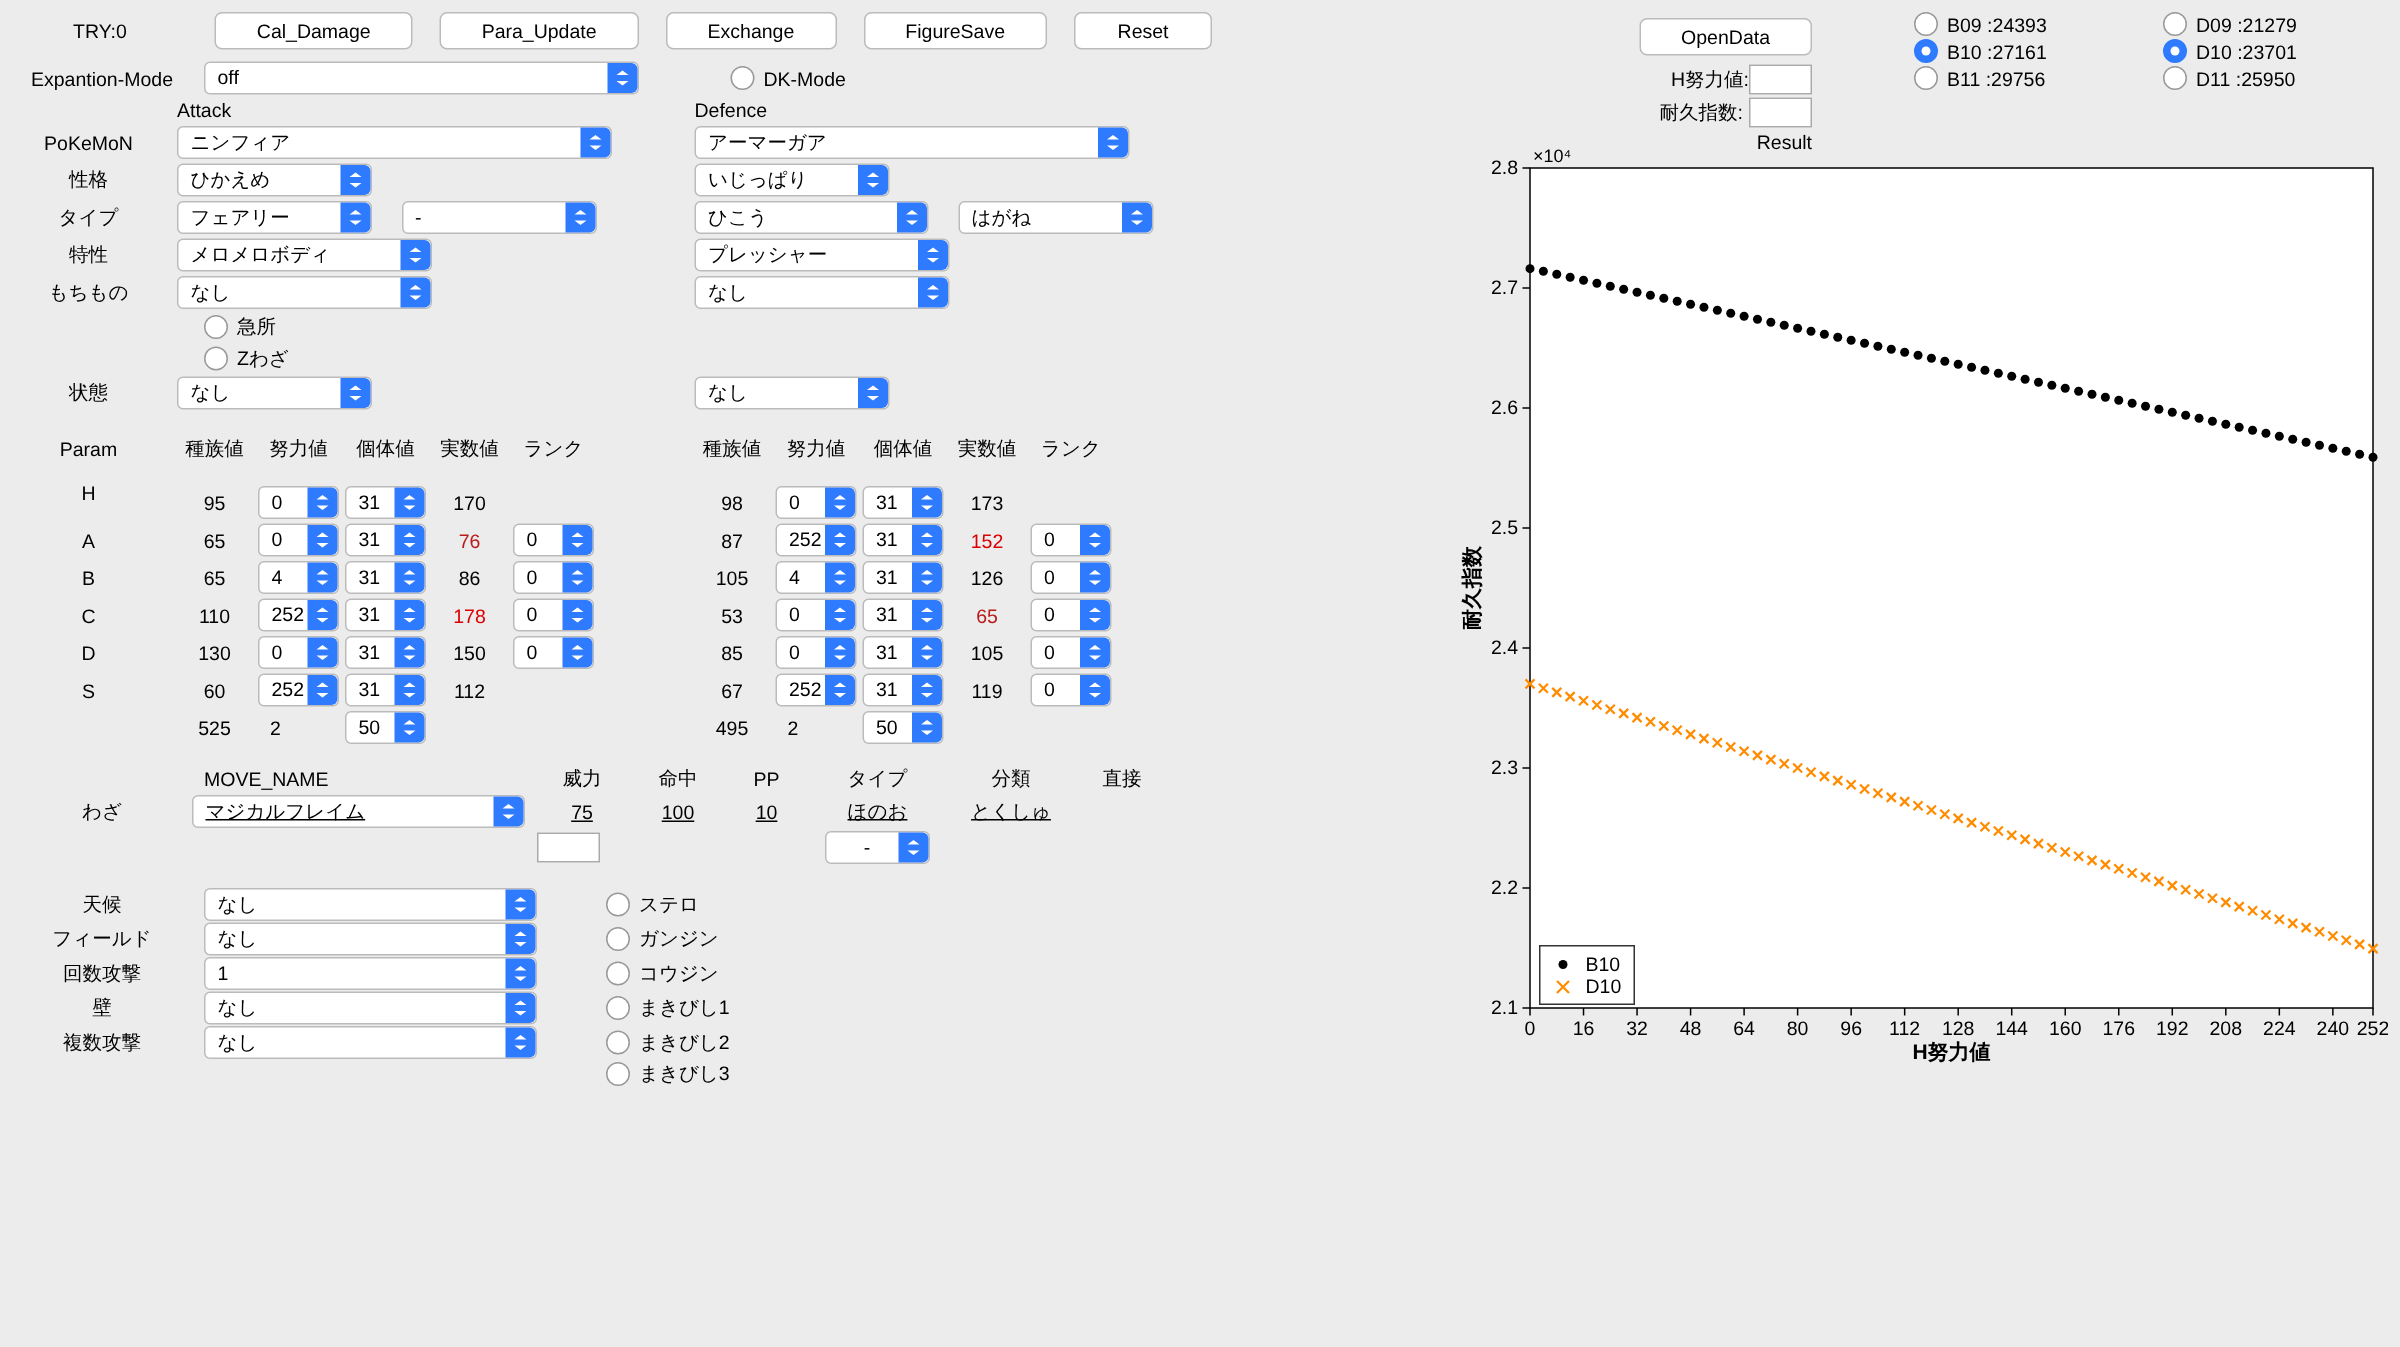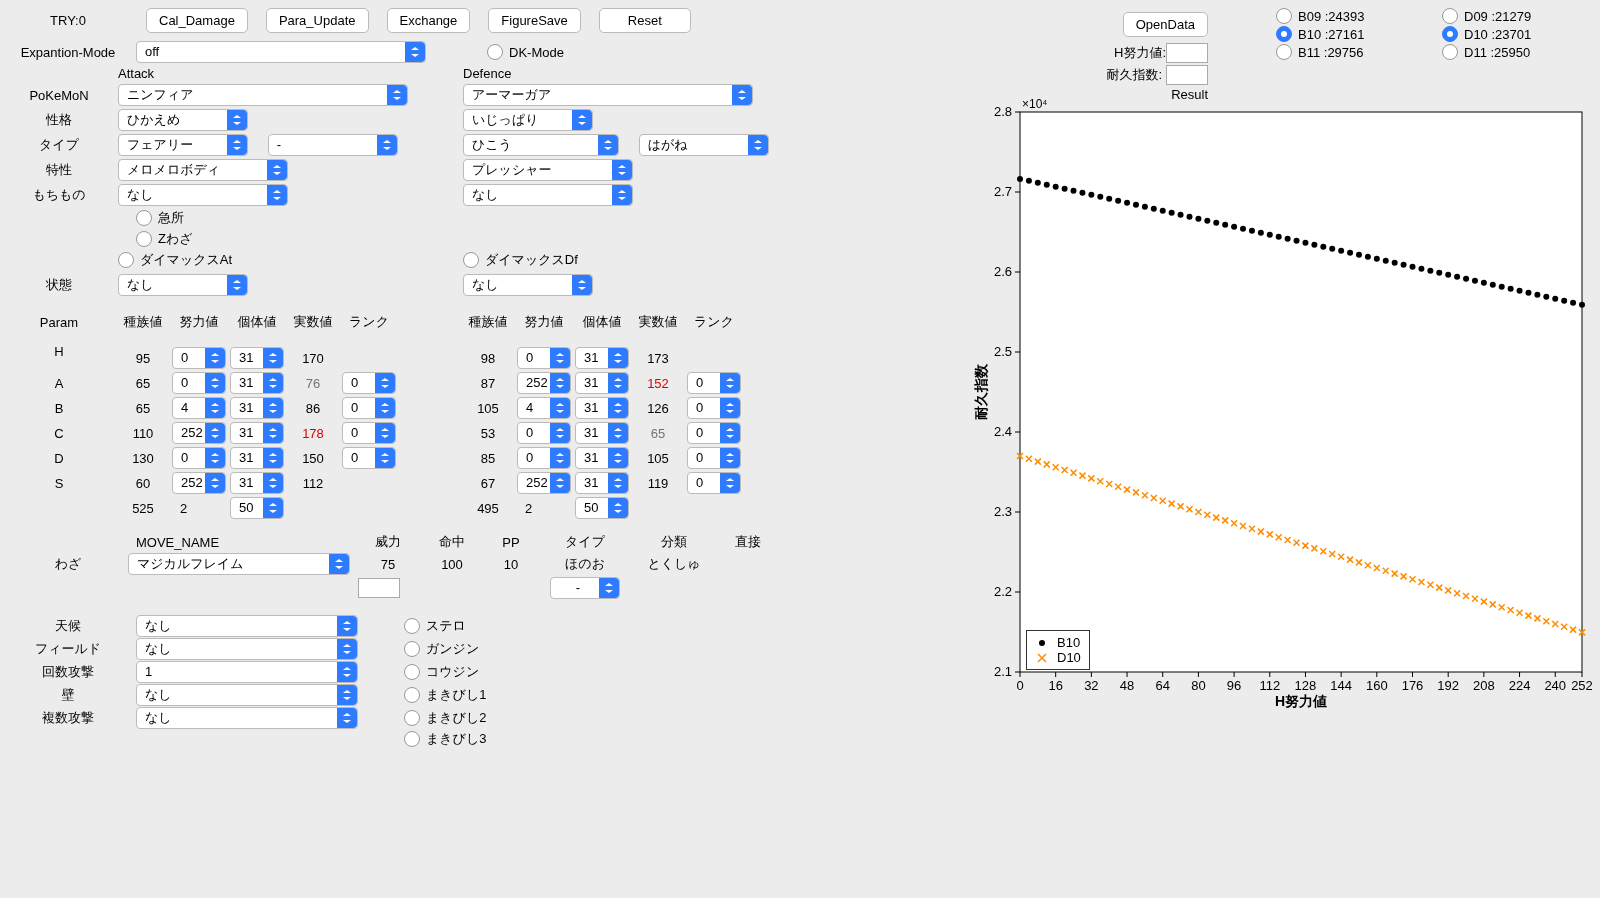--- a/index.html
+++ b/index.html
@@ -1,18 +1,18 @@
 <!DOCTYPE html>
 <html><head>
 <meta charset="utf-8">
 <style>
 * { box-sizing: border-box; margin: 0; padding: 0; font-family: "Hiragino Sans", "Helvetica Neue", Arial, sans-serif; }
 body { background: #ececec; font-size: 13px; color: #000; padding: 8px; width: 1600px; height: 898px; position: relative; }
 
-.btn { display: inline-block; background: #fff; border: 1px solid #bbb; border-radius: 5px; padding: 4px 12px; font-size: 13px; cursor: pointer; }
+.btn { display: inline-block; background: #fff; border: 1px solid #bbb; border-radius: 5px; padding: 4px 27px; font-size: 13px; cursor: pointer; }
 
 .sel { position: relative; display: inline-block; background: #fff; border: 1px solid #bbb; border-radius: 4px; height: 22px; line-height: 20px; padding: 0 22px 0 8px; font-size: 13px; cursor: pointer; vertical-align: middle; }
 .sel .arrow { position: absolute; right: 0; top: 0; bottom: 0; width: 20px; background: #2f7bff; border-radius: 0 4px 4px 0; display: flex; align-items: center; justify-content: center; }
 .sel .arrow::before { content: ""; display: block; width: 0; height: 0; border-left: 4px solid transparent; border-right: 4px solid transparent; border-bottom: 3px solid #fff; position: absolute; top: 5px; }
 .sel .arrow::after { content: ""; display: block; width: 0; height: 0; border-left: 4px solid transparent; border-right: 4px solid transparent; border-top: 3px solid #fff; position: absolute; bottom: 5px; }
 
 .radio { display: inline-flex; align-items: center; gap: 6px; cursor: pointer; font-size: 13px; }
 .radio .circ { width: 16px; height: 16px; border-radius: 50%; border: 1px solid #999; background: #fff; position: relative; flex-shrink: 0; }
 .radio.sel-on .circ { background: #2f7bff; border-color: #2f7bff; }
 .radio.sel-on .circ::after { content: ""; position: absolute; width: 6px; height: 6px; background: #fff; border-radius: 50%; top: 4px; left: 4px; }
@@ -41,21 +41,21 @@
 .env-rows .row { margin-bottom: 1px; }
 
 .right-top { display: flex; align-items: flex-start; gap: 14px; justify-content: flex-end; }
 .right-radios { display: grid; grid-template-columns: 150px 150px; gap: 2px 16px; }
 
 .chart-wrap { width: 620px; height: 620px; position: relative; margin-left: 150px; margin-top: -10px; }
 .legend-box { position: absolute; left: 54px; bottom: 42px; background: #fff; border: 1px solid #333; padding: 4px 8px; font-family: serif; font-size: 13px; }
 .legend-item { display: flex; align-items: center; gap: 8px; }
 
 .red { color: #d00; }
-.blue { color: #737373; }
+.blue { color: #b91c1c; }
 </style>
 </head>
 <body>
 
 <div class="section-left">
 
   <div class="top-btns">
     <span class="col-label">TRY:0</span>
     <button class="btn">Cal_Damage</button>
     <button class="btn">Para_Update</button>
@@ -135,33 +135,20 @@
         <span>急所</span>
       </label>
     </div>
   <div class="row">
       <span class="col-label"></span>
       <label class="radio">
         <span class="circ"></span>
         <span>Zわざ</span>
       </label>
     </div>
-  <div class="row">
-    <span class="col-label"></span>
-    <div class="two-col" style="flex:1">
-      <div class="atk-col"><label class="radio">
-            <span class="circ"></span>
-            <span>ダイマックスAt</span>
-          </label></div>
-      <div class="def-col"><label class="radio">
-            <span class="circ"></span>
-            <span>ダイマックスDf</span>
-          </label></div>
-    </div>
-  </div>
 
   <div class="row">
     <span class="col-label">状態</span>
     <div class="two-col" style="flex:1">
       <div class="atk-col"><div class="sel" style="width:130px"><span>なし</span><span class="arrow"></span></div></div>
       <div class="def-col"><div class="sel" style="width:130px"><span>なし</span><span class="arrow"></span></div></div>
     </div>
   </div>
 
   <div style="height:14px"></div>
@@ -362,21 +349,21 @@
         <span style="display:inline-block;width:230px;padding-left:8px">MOVE_NAME</span>
         <div class="move-grid" id="move-hdr">
             <span>威力</span>
             <span>命中</span>
             <span>PP</span>
             <span>タイプ</span>
             <span>分類</span>
             <span>直接</span>
           </div>
       </div>
-      <div style="display:flex;gap:0;align-items:center;margin-top:2px;">
+      <div style="display:flex;gap:0;align-items:center;margin-top:2px;text-decoration:underline;">
         <div class="sel" style="width:222px"><span>マジカルフレイム</span><span class="arrow"></span></div>
         <div class="move-grid" style="margin-left:8px">
           <span>75</span>
           <span>100</span>
           <span>10</span>
           <span>ほのお</span>
           <span>とくしゅ</span>
           <span></span>
         </div>
       </div>

